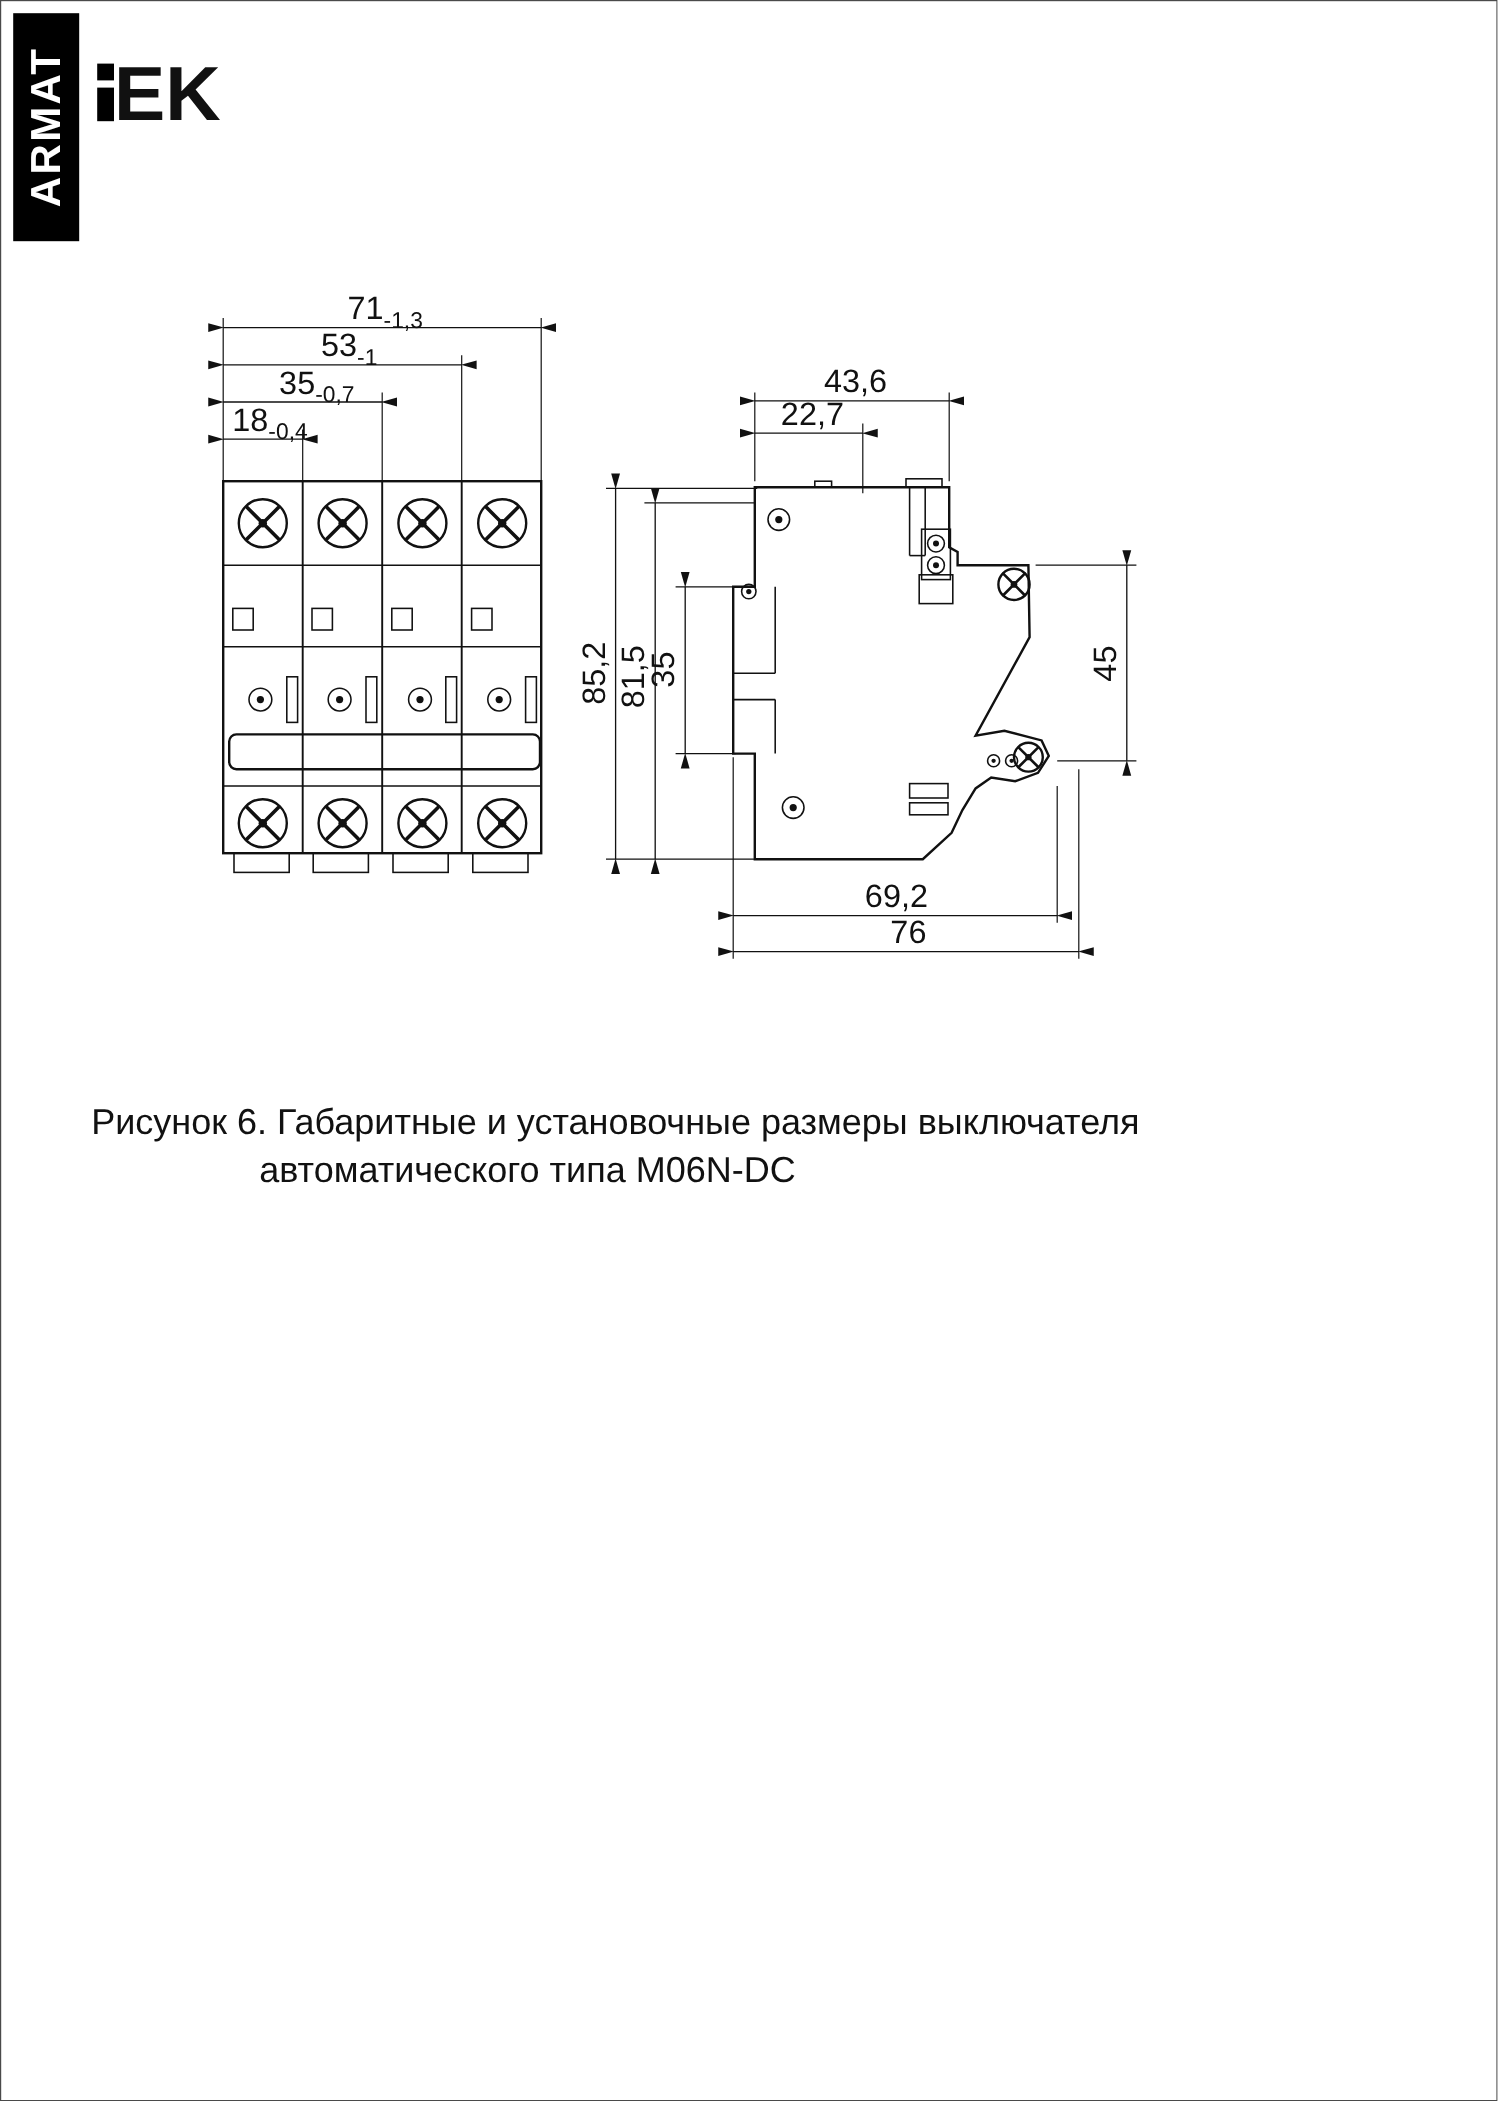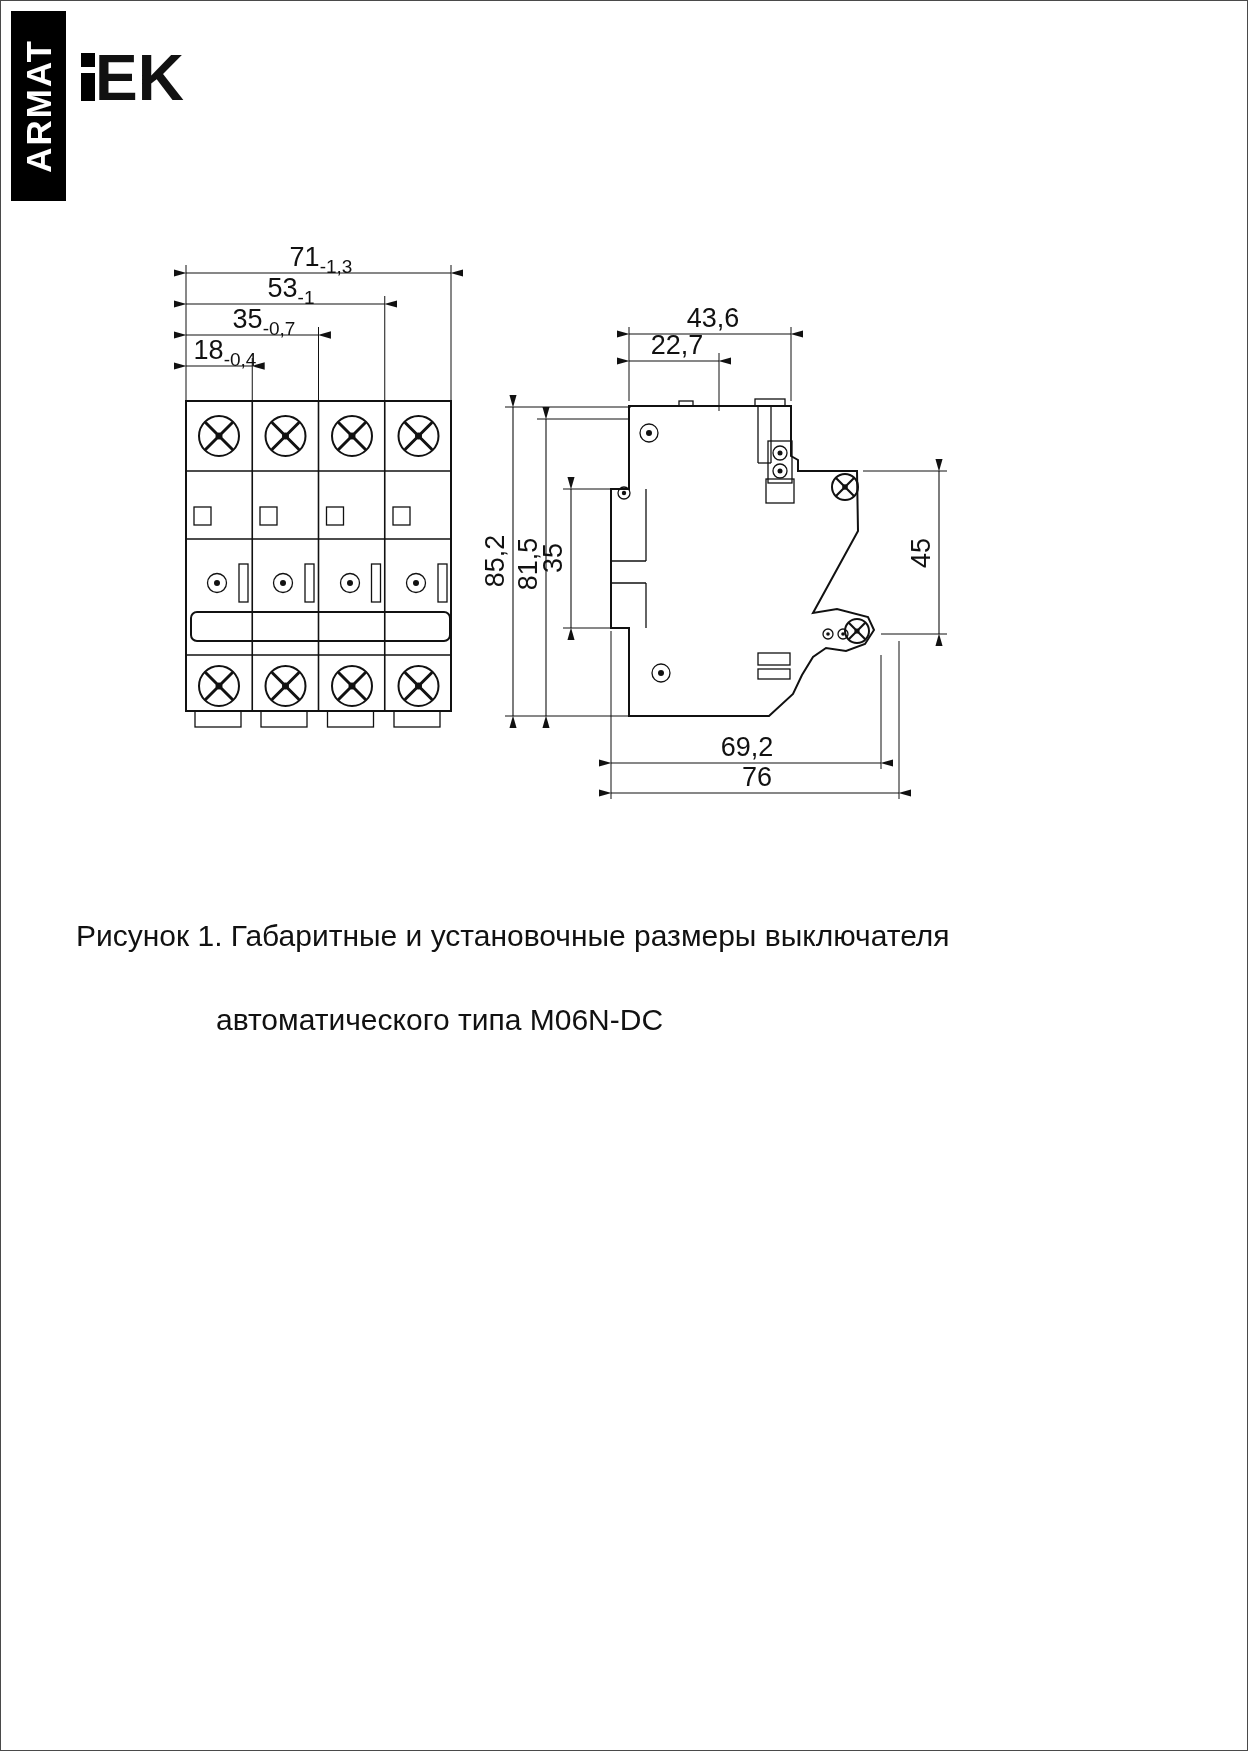--- a/index.html
+++ b/index.html
@@ -37,21 +37,21 @@
   .mid{fill:none;stroke:#111;stroke-width:1.6;}
   .cross{stroke:#111;stroke-width:3;stroke-linecap:round;}
   .cross2{stroke:#111;stroke-width:2.2;stroke-linecap:round;}
   .fillc{fill:#111;stroke:none;}
   .ext{stroke:#111;stroke-width:1;fill:none;}
   .dim-line{stroke:#111;stroke-width:1.1;fill:none;}
   .dimtxt{font-family:"Liberation Sans",sans-serif;font-size:27px;fill:#111;}
   .tol{font-size:19px;}
   
   .caption{position:absolute;left:75px;top:915px;font-size:30px;line-height:40px;color:#111;}
-  .caption-line2{margin-left:140px;margin-top:44px;}
+  .caption-line2{margin-left:140px;}
 </style>
 </head>
 <body>
 
 <div class="page">
 
   <div class="brand-bar">
     <span>ARMAT</span>
   </div>
 
@@ -258,17 +258,17 @@
       <line x1="880" y1="424" x2="880" y2="538" class="ext"></line>
       <line x1="898" y1="410" x2="898" y2="568" class="ext"></line>
       <line x1="610" y1="532" x2="880" y2="532" class="dim-line" marker-start="url(#arr)" marker-end="url(#arr)"></line>
       <line x1="610" y1="562" x2="898" y2="562" class="dim-line" marker-start="url(#arr)" marker-end="url(#arr)"></line>
       <text class="dimtxt" x="746" y="525" text-anchor="middle">69,2</text>
       <text class="dimtxt" x="756" y="555" text-anchor="middle">76</text>
     </g>
   </svg>
 
   <div class="caption">
-    <div>Рисунок 1. Габаритные и установочные размеры выключателя</div>
+    <div>Рисунок 6. Габаритные и установочные размеры выключателя</div>
     <div class="caption-line2">автоматического типа M06N-DC</div>
   </div>
 
 </div>
 
 </body></html>

